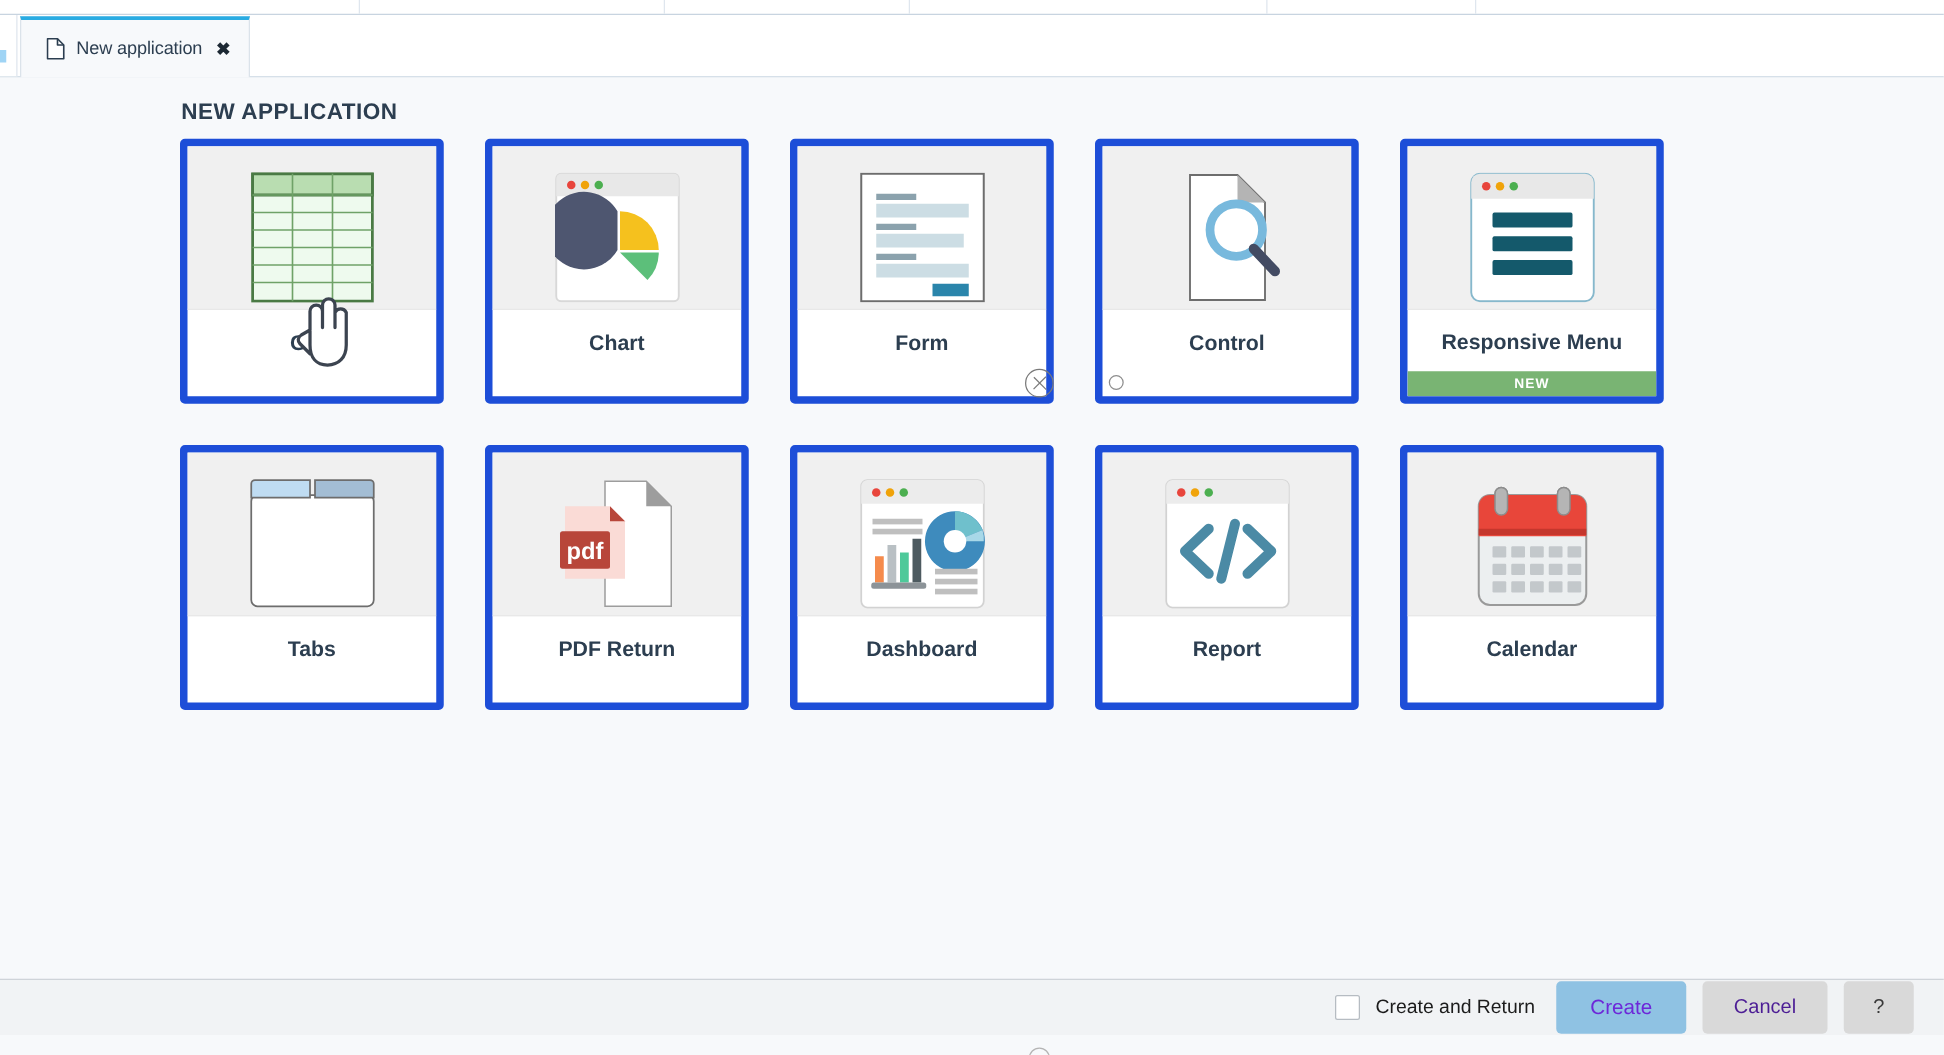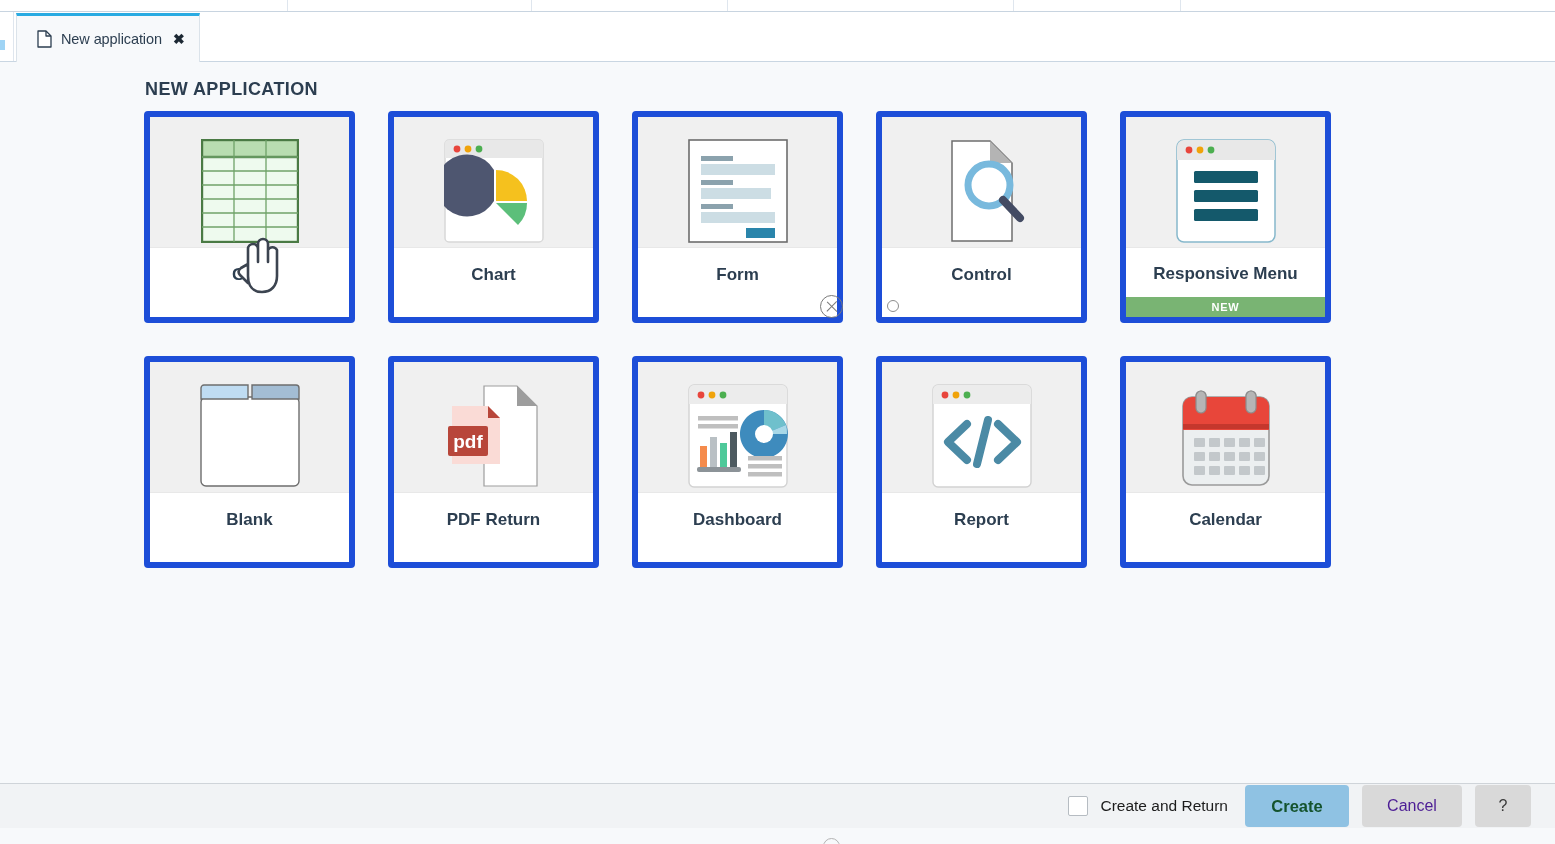--- a/index.html
+++ b/index.html
@@ -133,22 +133,22 @@
     width: 20px; height: 20px; background: #ffffff;
     border: 1px solid #b6bcc2; border-radius: 2px; cursor: pointer;
   }
   .chk-label { font-size: 15.5px; color: #1c1c1c; }
   .btn {
     border: none; border-radius: 4px; cursor: pointer;
     font-family: "Liberation Sans", sans-serif;
     display: flex; align-items: center; justify-content: center;
   }
   .btn-primary {
-    width: 104px; height: 42px; background: #8fc2e3; color: #14532d;
-    font-size: 16.5px; font-weight: bold;
+    width: 104px; height: 42px; background: #8fc2e3; color: #6d28d9;
+    font-size: 16.5px; font-weight: normal;
   }
   .btn-secondary {
     width: 100px; height: 42px; background: #d9d9d9; color: #4c1d95;
     font-size: 16px;
   }
   .btn-help {
     width: 56px; height: 42px; background: #d9d9d9; color: #3a3a3a;
     font-size: 16px;
   }
 </style>
@@ -279,21 +279,21 @@
     <div class="card">
       <div class="icon-area">
         <span class="ico">
           <svg width="100" height="104" viewBox="0 0 100 104">
             <rect x="1" y="13" width="98" height="89" rx="5" fill="#ffffff" stroke="#6d6d6d" stroke-width="1.4"></rect>
             <path d="M1 4a3 3 0 0 1 3-3h44v14H1z" fill="#bfdcf2" stroke="#6d6d6d" stroke-width="1.4"></path>
             <path d="M52 1h44a3 3 0 0 1 3 3v11H52z" fill="#a3bdd4" stroke="#6d6d6d" stroke-width="1.4"></path>
           </svg>
         </span>
       </div>
-      <div class="label">Blank</div>
+      <div class="label">Tabs</div>
     </div>
 
     <div class="card">
       <div class="icon-area">
         <span class="ico">
           <svg width="100" height="104" viewBox="0 0 100 104">
             <path d="M40 2h33l20 20v80H40z" fill="#ffffff" stroke="#9d9d9d" stroke-width="1.2"></path>
             <path d="M73 2v20h20z" fill="#9d9d9d"></path>
             <path d="M8 22h36l12 12v46H8z" fill="#fadbd6"></path>
             <path d="M44 22v12h12z" fill="#b8463a"></path>

